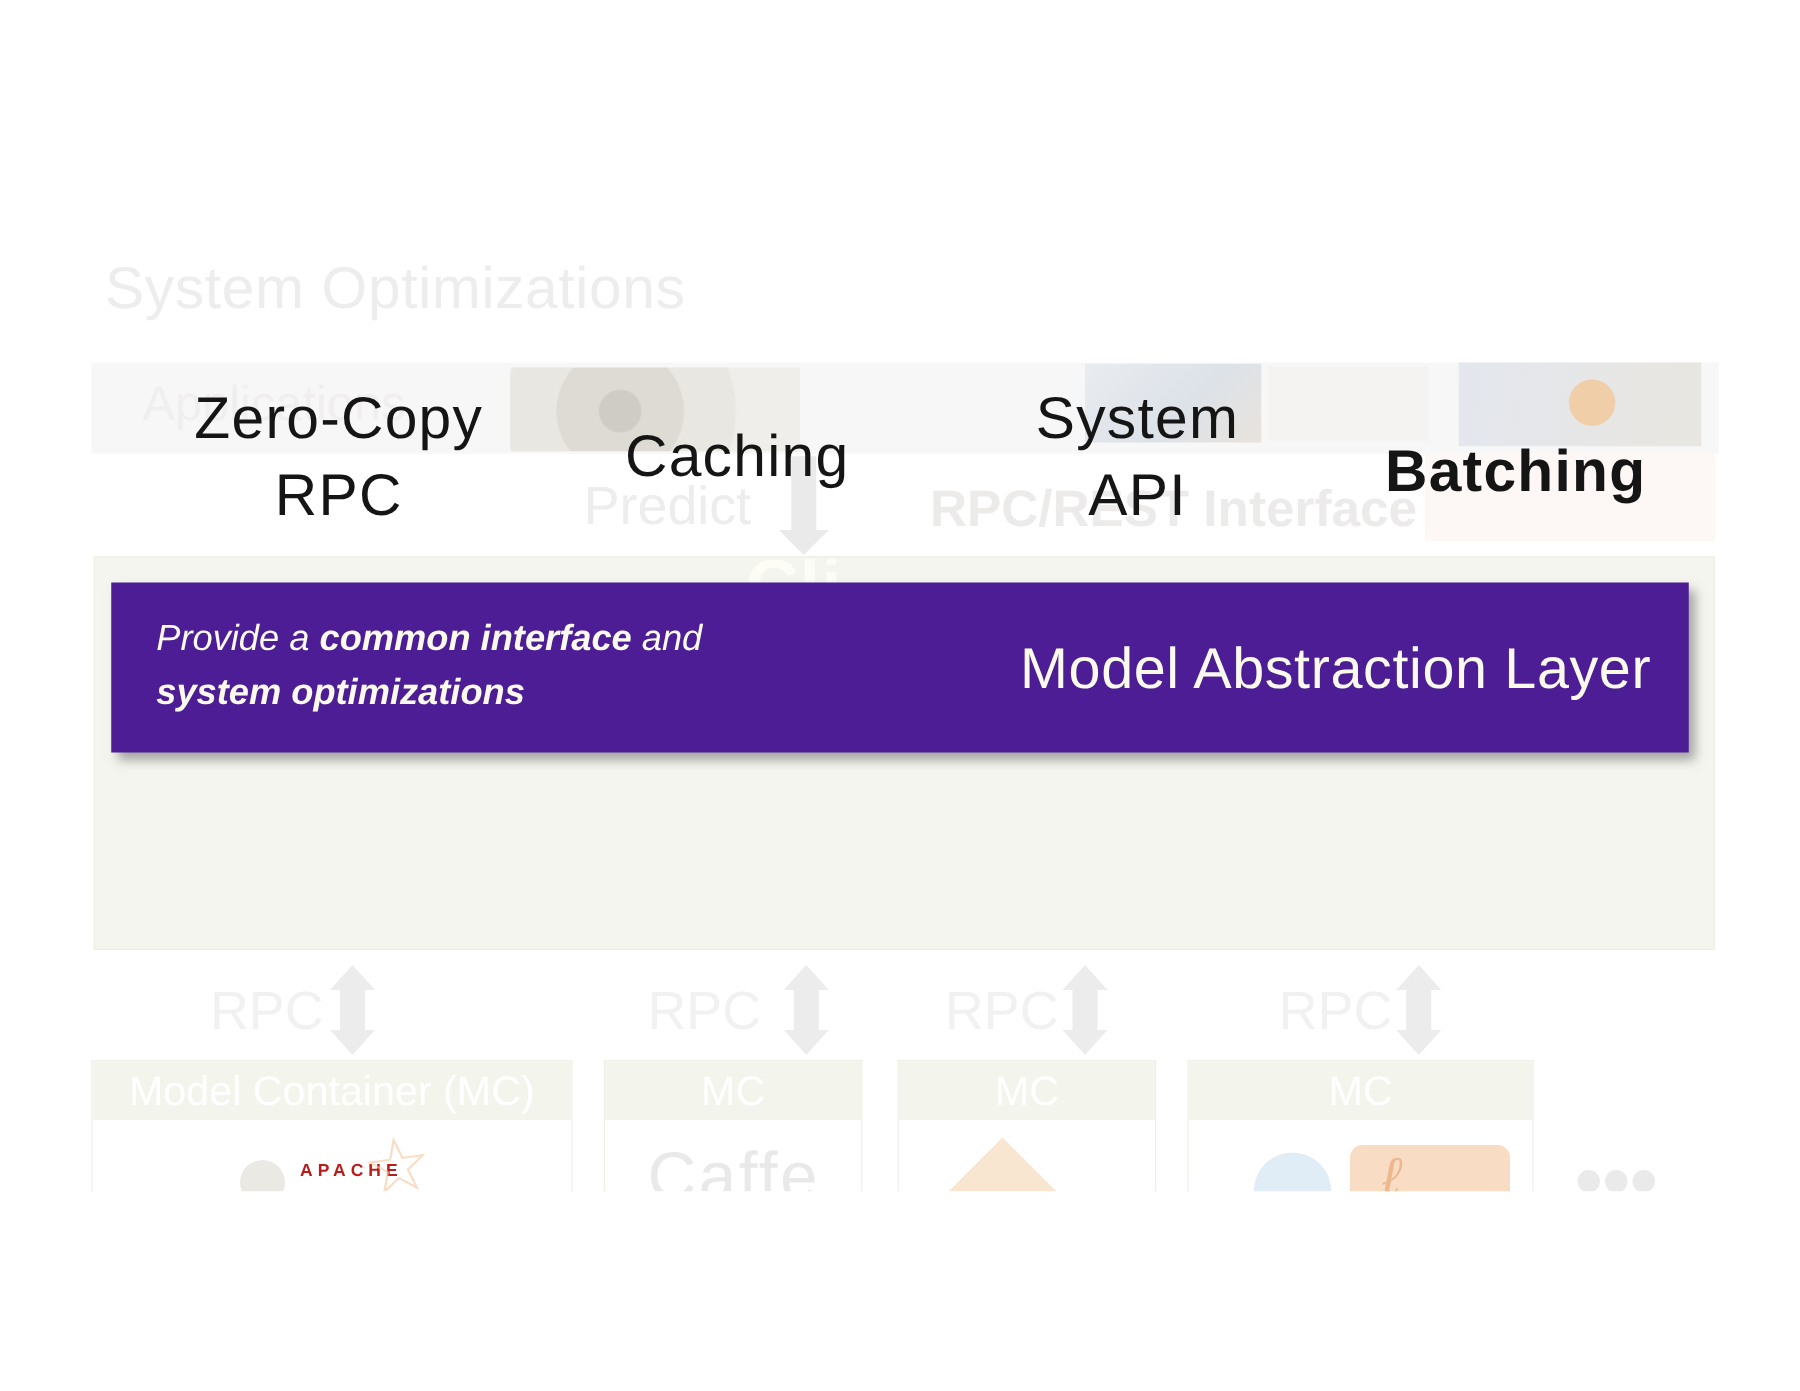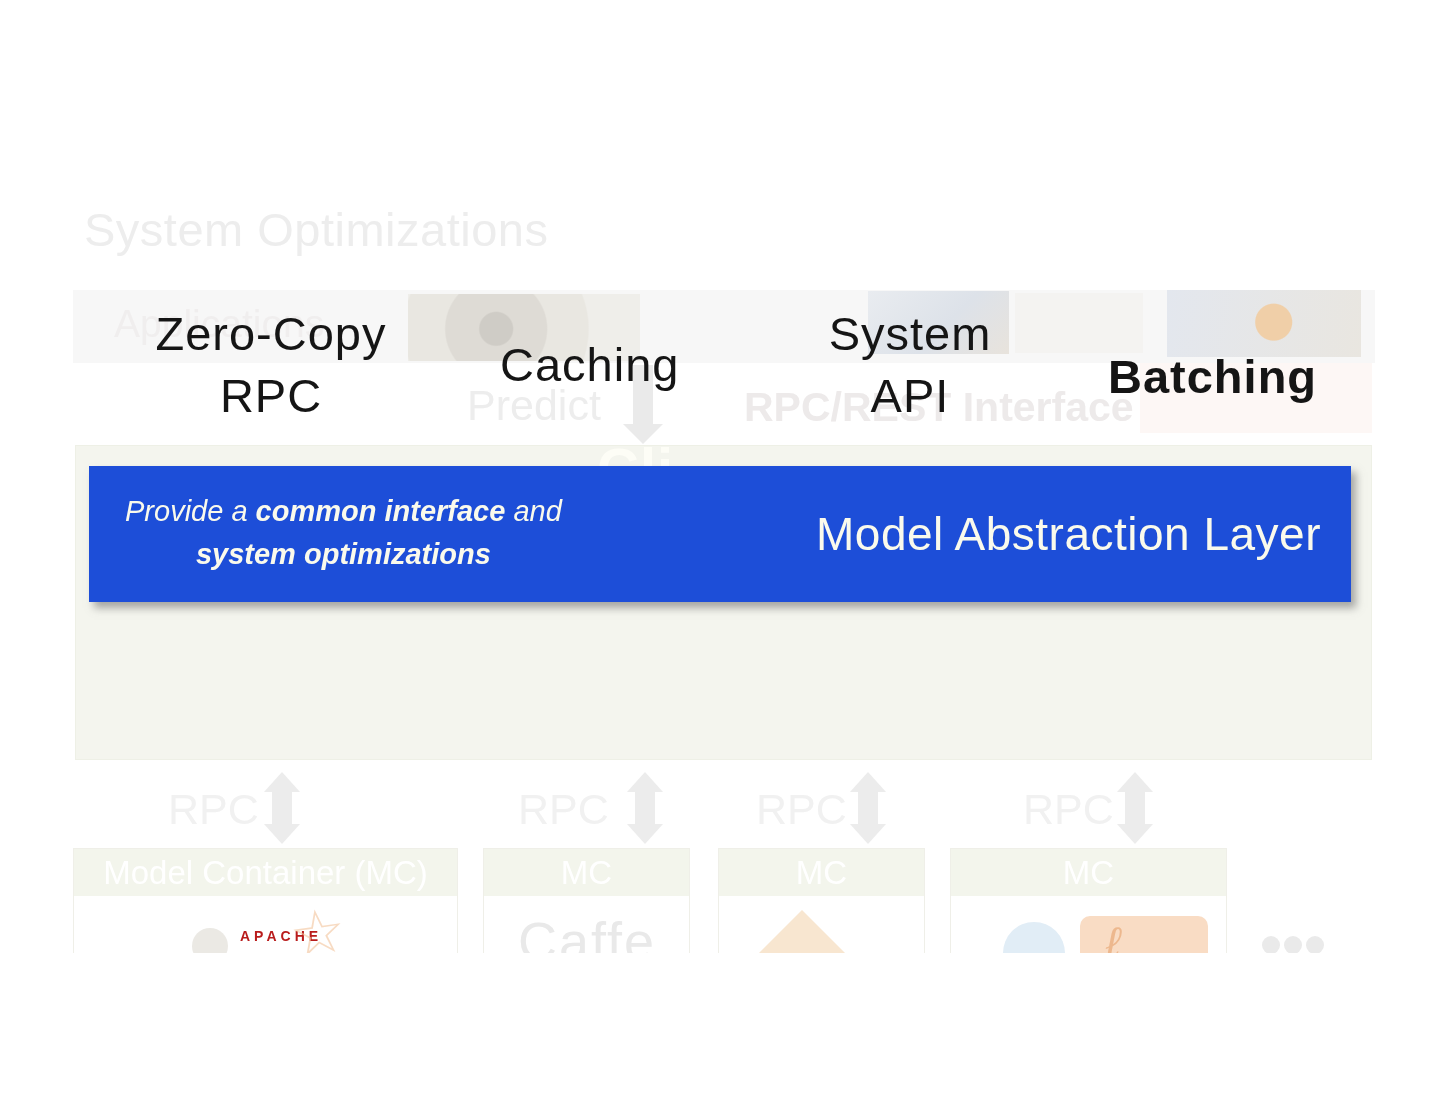--- a/index.html
+++ b/index.html
@@ -38,22 +38,22 @@
   .opt-zero { left:118px; top:303px; width:306px; text-align:center; font-size:47px; line-height:62px; }
   .opt-caching { left:500px; top:337px; font-size:47px; white-space:nowrap; }
   .opt-common { left:757px; top:303px; width:306px; text-align:center; font-size:47px; line-height:62px; }
   .opt-batching { left:1108px; top:349px; width:230px; text-align:left; font-size:47px; font-weight:bold; }
 
   
   .clipper-box { left:75px; top:445px; width:1297px; height:315px; background:#f4f5ee; border:1px solid #eef0e6; }
   .cli-frag { left:597px; top:447px; width:82px; height:19px; overflow:hidden; }
   .cli-frag span { display:block; margin-top:-12px; font-size:58px; font-weight:bold; color:#fdfdf6; letter-spacing:1px; }
 
-  .banner { left:89px; top:466px; width:1262px; height:136px; background:#1d4ed8;
-    box-shadow:5px 6px 8px rgba(100,100,100,.55);text-align:center; }
+  .banner { left:89px; top:466px; width:1262px; height:136px; background:#4c1d95;
+    box-shadow:5px 6px 8px rgba(100,100,100,.55); }
   .banner-desc { position:absolute; left:36px; top:24px; font-style:italic; font-size:29px; line-height:43px; color:#fafaec; }
   .banner-desc b { font-weight:bold; }
   .banner-title { position:absolute; right:30px; top:50%; transform:translateY(-50%);
     font-size:46px; color:#fafaec; letter-spacing:.5px; white-space:nowrap; }
 
   
   .bg-rpc { top:785px; font-size:43px; color:#f1f1f1; white-space:nowrap; }
   .ud-up { top:772px; width:0; height:0; border-left:18px solid transparent; border-right:18px solid transparent; border-bottom:20px solid #ececec; }
   .ud-shaft { top:790px; width:20px; height:36px; background:#ececec; }
   .ud-dn { top:824px; width:0; height:0; border-left:18px solid transparent; border-right:18px solid transparent; border-top:20px solid #ececec; }

